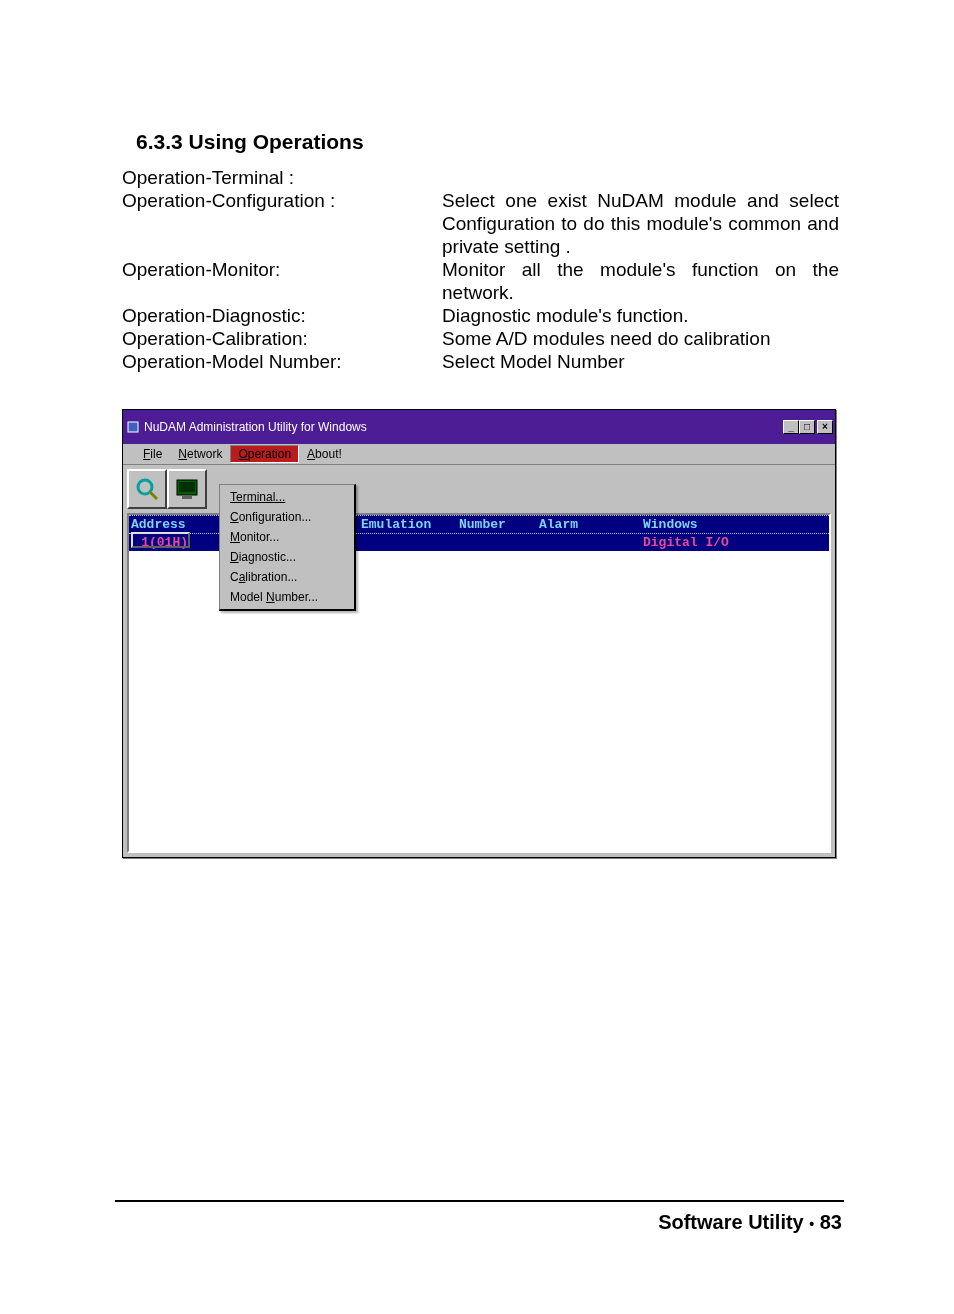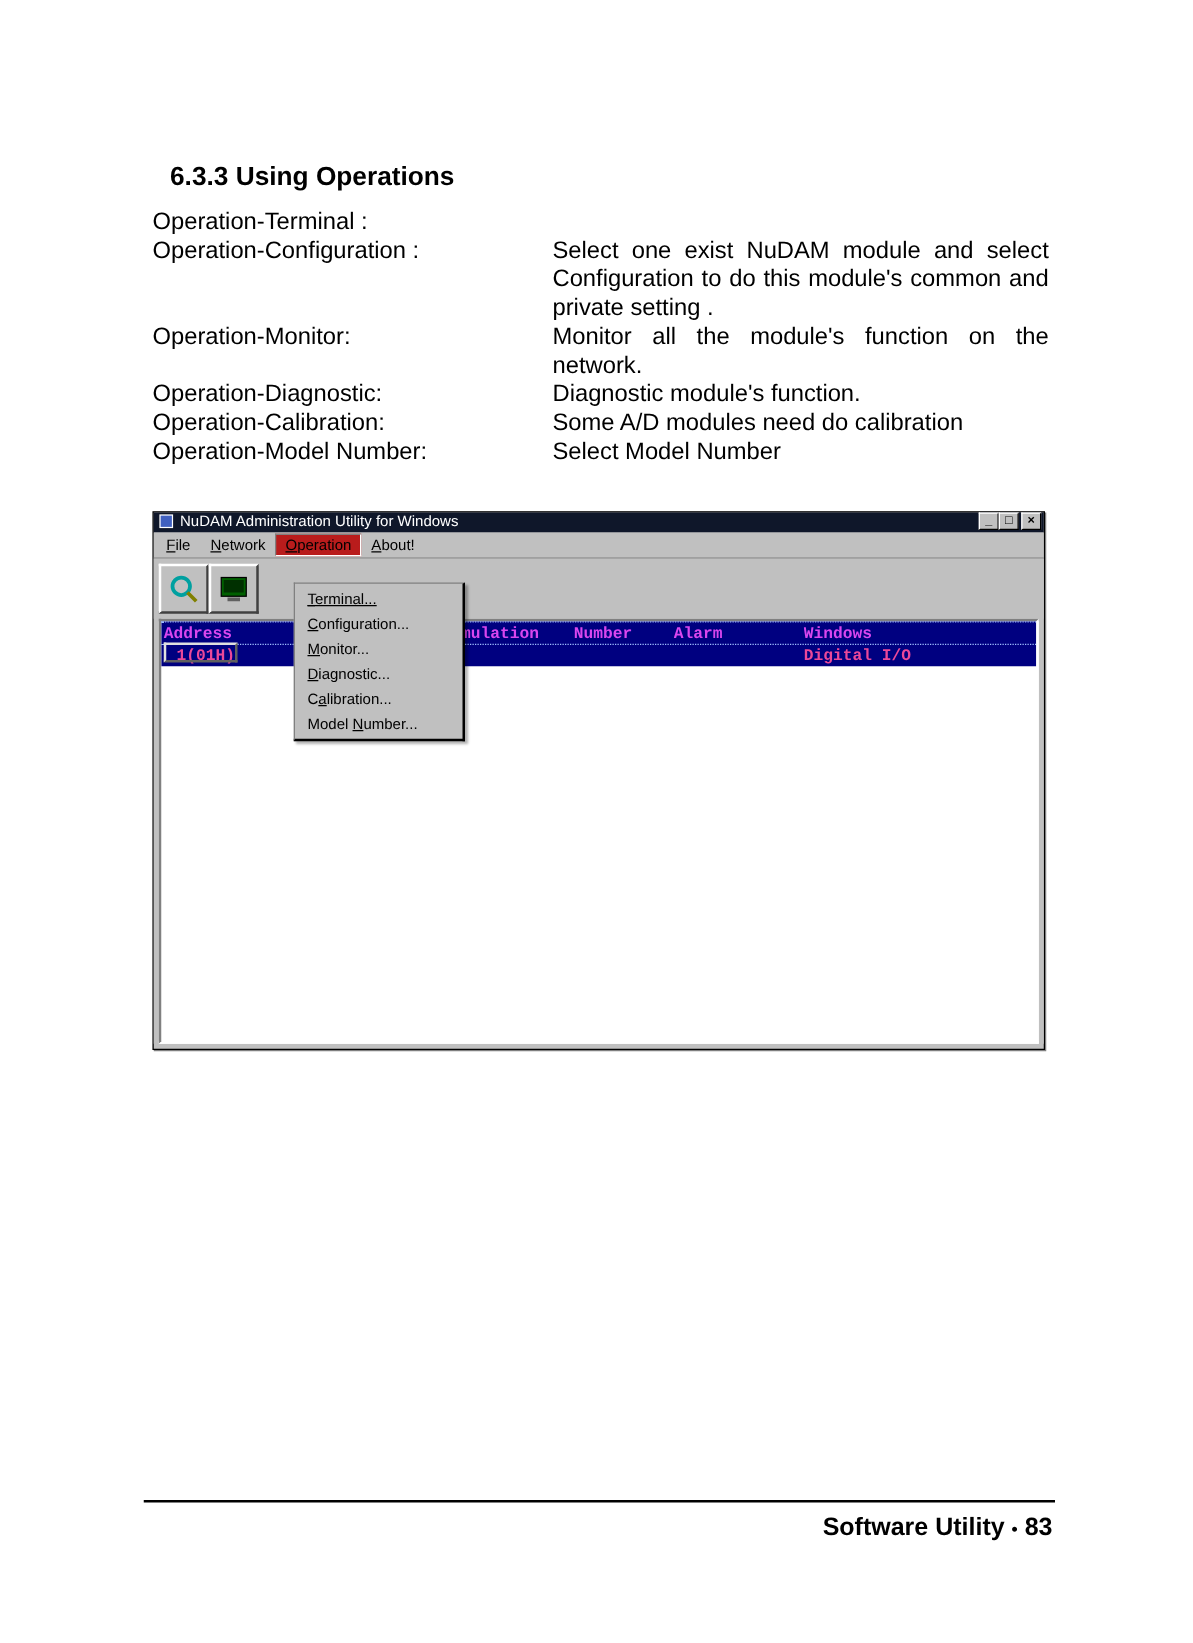--- a/index.html
+++ b/index.html
@@ -41,25 +41,25 @@
   }
   .win {
     width: 712px;
     border: 1px solid #000;
     box-shadow: 1px 1px 0 #808080;
     font-family: "MS Sans Serif", Tahoma, Arial, sans-serif;
     font-size: 12px;
     background: #c0c0c0;
   }
   .titlebar {
-    background: #0f172a;
+    background: #4c1d95;
     color: #fff;
     display: flex;
-    align-items: flex-start;
-    height: 16px;
+    align-items: center;
+    height: 34px;
     padding: 0 2px 0 3px;
     font-size: 12px;
   }
   .titlebar .sys-icon {
     width: 14px; height: 14px;
     display: inline-flex; align-items: center; justify-content: center;
     margin-right: 4px;
   }
   .titlebar .title-text { flex: 1; }
   .winbtns { display: flex; }
@@ -75,21 +75,21 @@
     color: #000;
     box-sizing: border-box;
     line-height: 10px;
   }
   .winbtn.close { margin-left: 2px; font-family: Arial; }
   .menubar {
     background: #c0c0c0;
     display: flex;
     height: 20px;
     align-items: center;
-    padding-left: 2px;
+    padding-left: 12px;
     font-size: 12px;
     border-bottom: 1px solid #808080;
   }
   .menu-item {
     padding: 2px 8px;
     cursor: default;
   }
   .menu-item.active {
     background: #b91c1c;
     border: 1px solid #808080;
@@ -114,21 +114,21 @@
     width: 40px; height: 40px;
     border: 2px solid #fff;
     border-right-color: #404040;
     border-bottom-color: #404040;
     background: #c0c0c0;
     display: inline-flex; align-items: center; justify-content: center;
     box-sizing: border-box;
   }
   .dropdown {
     position: absolute;
-    left: 112px; top: 19px;
+    left: 96px; top: 19px;
     width: 130px;
     background: #c0c0c0;
     border: 1px solid #808080;
     border-right: 2px solid #000;
     border-bottom: 2px solid #000;
     box-shadow: 2px 2px 2px rgba(0,0,0,.3);
     z-index: 5;
     padding: 2px;
   }
   .dd-item {
@@ -155,21 +155,21 @@
     display: flex;
     font-family: "Courier New", monospace;
     font-size: 13px;
     font-weight: bold;
     height: 17px;
     align-items: center;
     white-space: pre;
   }
   .ws-header {
     background: #000080;
-    color: #d946ef;
+    color: #7dd3fc;
     border-top: 1px dotted #a0c0ff;
     border-bottom: 1px dotted #a0c0ff;
   }
   .ws-row.selected {
     background: #000080;
     color: #ec4899;
   }
   .cell { box-sizing: border-box; overflow: hidden; }
   .c-address  { width: 62px;  padding-left: 2px; }
   .c-addrval  { width: 62px;  padding-left: 2px; text-align: right; padding-right: 3px; } 

